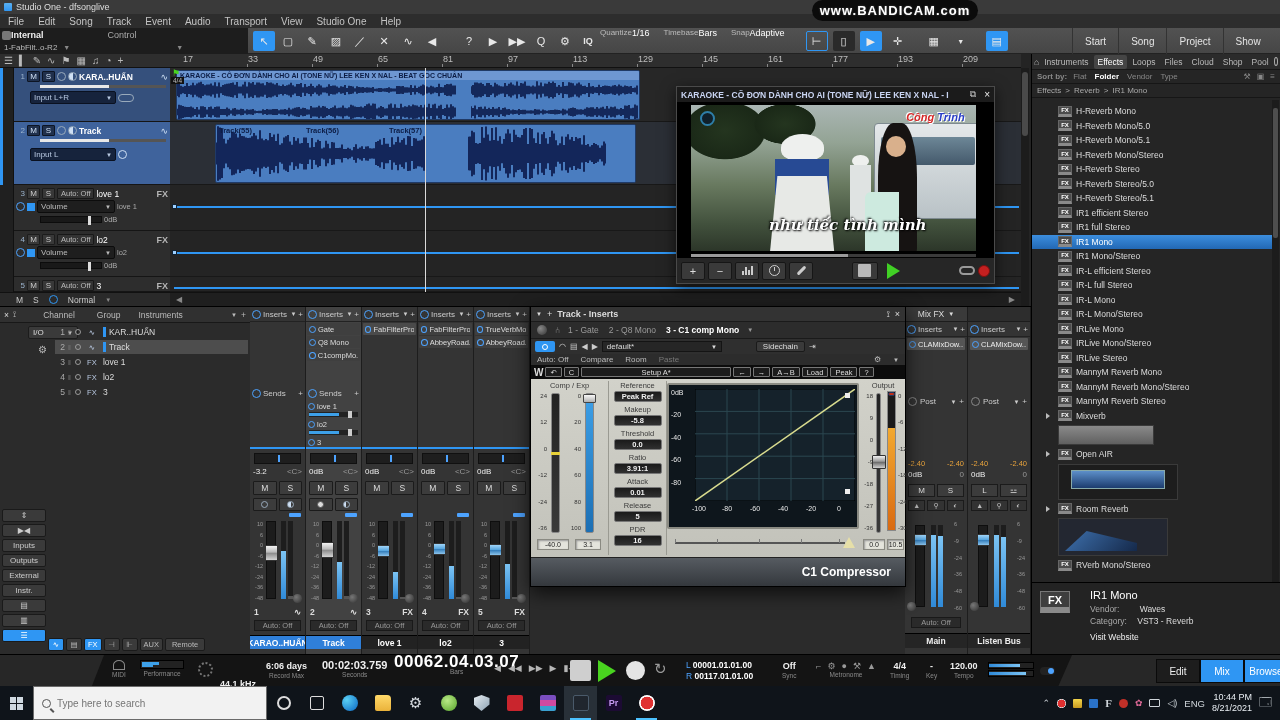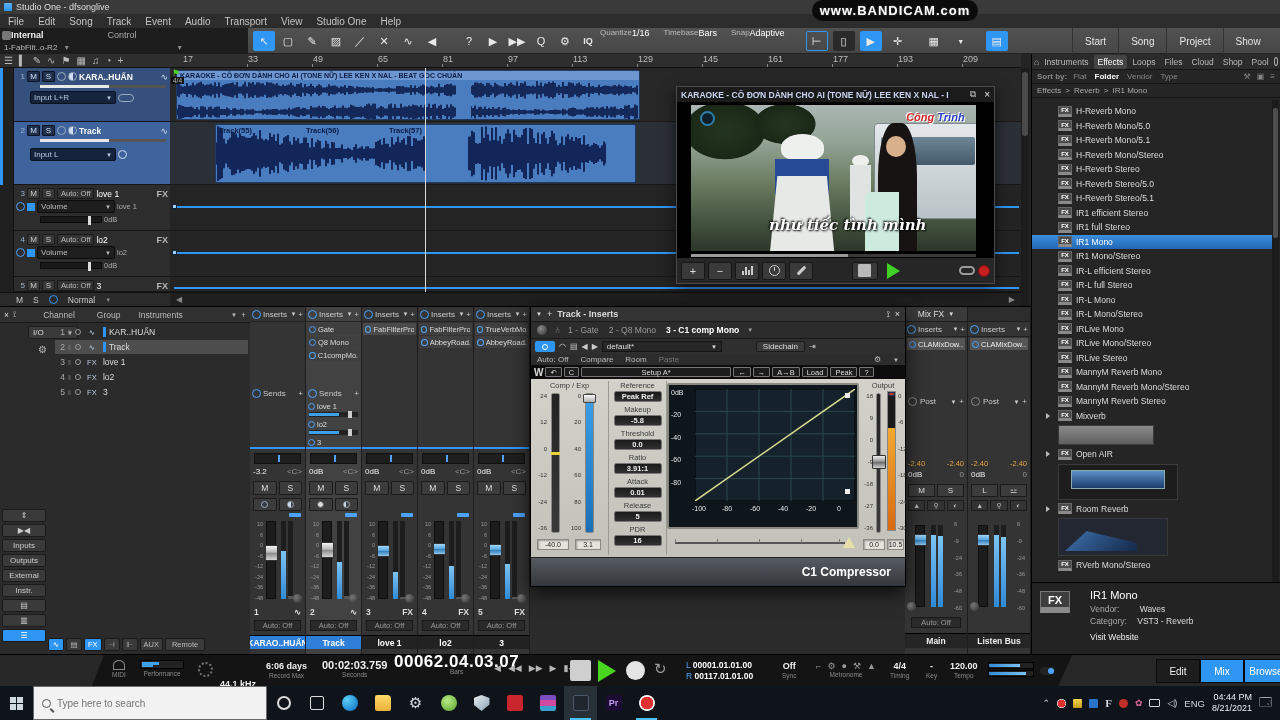--- a/index.html
+++ b/index.html
@@ -1796,18 +1796,18 @@
     <span class="trdot" style="background:radial-gradient(circle,#e03030 60%,#fff 65%)"></span>
     <span class="trsq" style="background:linear-gradient(#f2d44a,#c89a20)"></span>
     <span class="trsq" style="background:#2a72c8"></span>
     <span class="trico" style="font-family:'Liberation Serif',serif;font-weight:bold;font-size:11px">F</span>
     <span class="trdot" style="background:#c03028"></span>
     <span class="trico" style="color:#e06a98">✿</span>
     <span class="trsq" style="background:transparent;border:1.5px solid #cfd5da;border-radius:1px;width:11px;height:8px"></span>
     <span class="trico">◁)</span>
     <span class="trico" style="font-size:9.5px">ENG</span>
     <span id="clockblk">
-      <div>04:44 PM</div>
+      <div>10:44 PM</div>
         <div>8/21/2021</div>
     </span>
     <span class="trico" style="font-size:12px">🗔</span>
   </div>
 </div>
 
 </body></html>

